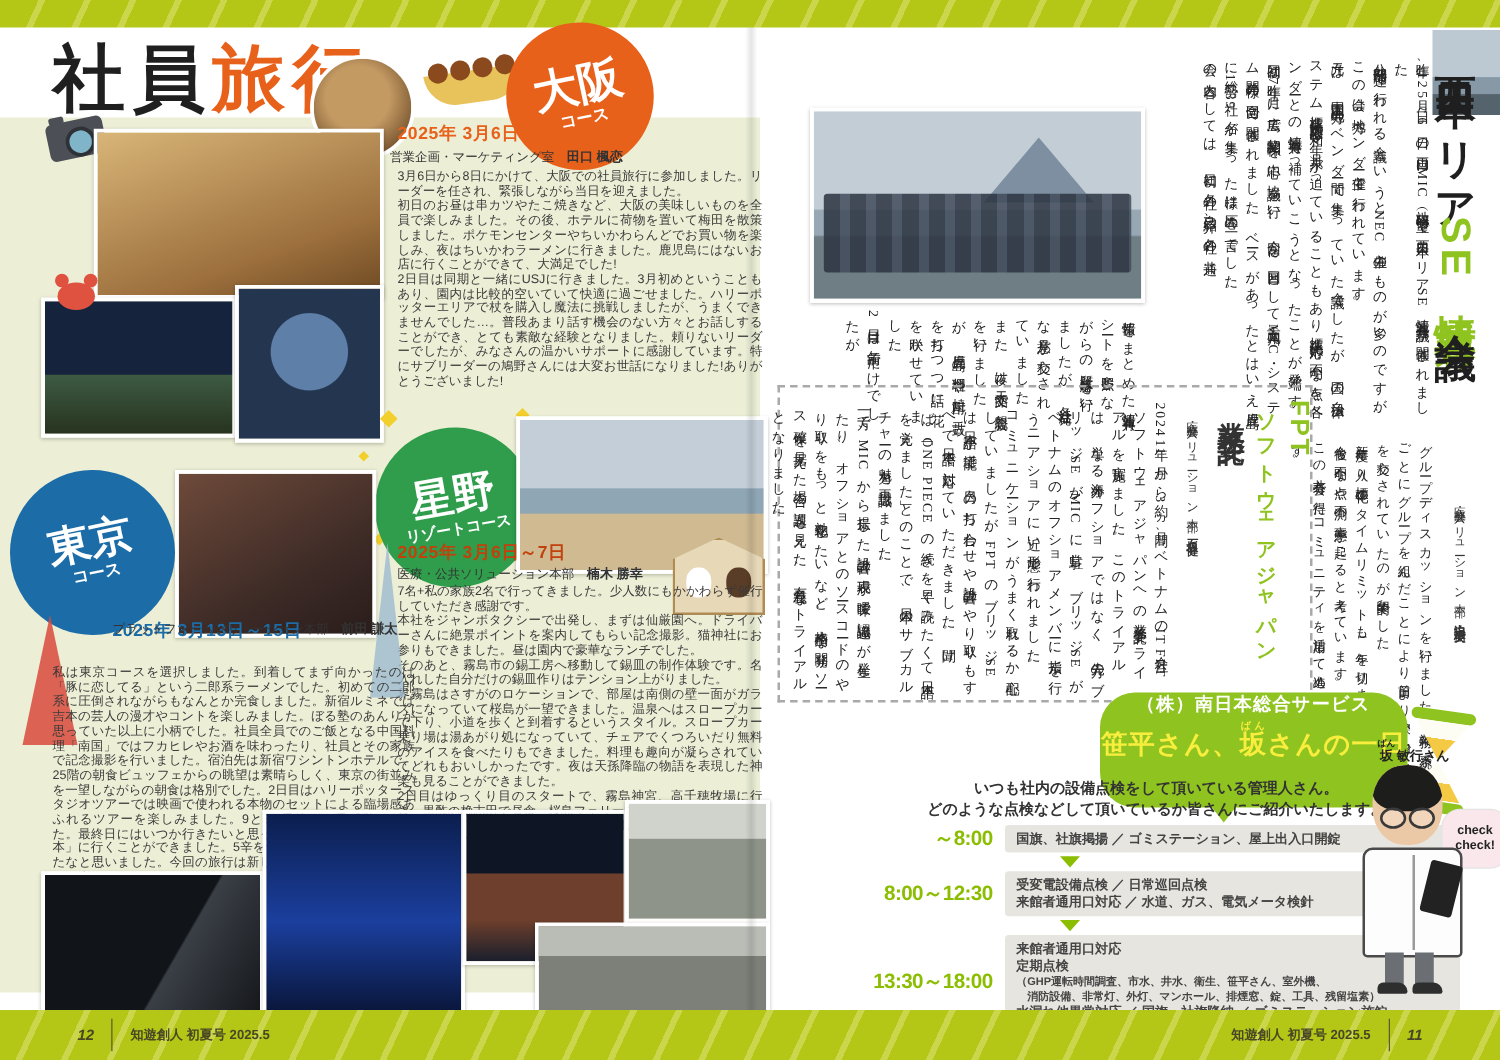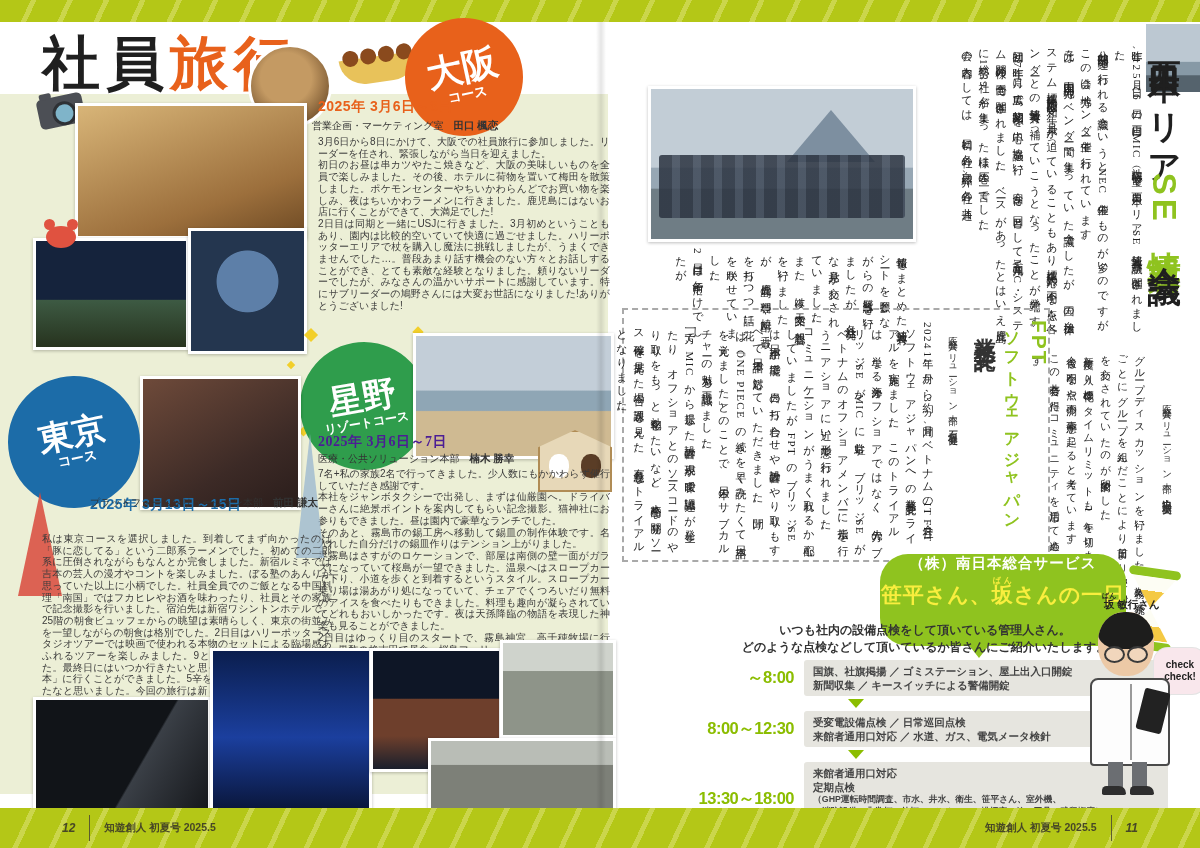--- a/index.html
+++ b/index.html
@@ -22,21 +22,21 @@
   .t-black{color:#1f1f1f;} .t-orange{color:#e8611b;}
   .photo{background:#b9b2a4;}
   .ph-border{border:3px solid #fff;box-shadow:0 1px 3px rgba(0,0,0,.25);}
   .badge{border-radius:50%;color:#fff;display:flex;flex-direction:column;align-items:center;justify-content:center;text-align:center;}
   .badge .b-main{font-weight:bold;line-height:1.02;}
   .badge .b-sub{font-weight:bold;}
   .badge-osaka{background:#e8611b;transform:rotate(-12deg);}
   .badge-tokyo{background:#1c6ca8;transform:rotate(-12deg);}
   .badge-hoshino{background:#2f9d4c;transform:rotate(-10deg);}
   .date{font-weight:bold;font-size:14px;letter-spacing:.5px;}
-  .d-orange{color:#e8611b;} .d-blue{color:#1c6ca8;} .d-green{color:#4c1d95;font-family:Liberation Serif, serif;}
+  .d-orange{color:#e8611b;} .d-blue{color:#1c6ca8;} .d-green{color:#c2410c;}
   .author-line{font-size:10px;color:#333;}
   .author-line .nm{font-weight:bold;font-size:10.5px;margin-left:10px;}
   .body-text{font-size:10px;line-height:11.7px;color:#3a3a3a;white-space:pre-line;text-align:justify;}
   
   .spark{background:#f2cf2a;transform:rotate(45deg);}
   .camera{width:46px;height:30px;background:#4c4f55;border-radius:5px;transform:rotate(-12deg);}
   .camera:before{content:"";position:absolute;left:14px;top:6px;width:18px;height:18px;border-radius:50%;background:#7fb4c9;border:3px solid #2e3135;}
   .camera:after{content:"";position:absolute;left:4px;top:-5px;width:12px;height:6px;background:#4c4f55;border-radius:2px;}
   .takoyaki-boat{width:78px;height:26px;background:#e8c25a;border-radius:0 0 40px 40px;transform:rotate(-8deg);}
   .tako-ball{width:16px;height:16px;border-radius:50%;background:#8a4a1d;position:absolute;top:-9px;}
@@ -256,21 +256,20 @@
   </div>
 
   <div class="abs intro" style="left:690px;top:622px;width:470px;">いつも社内の設備点検をして頂いている管理人さん。
 どのような点検などして頂いているか皆さんにご紹介いたします。</div>
 
   <div class="abs sched" style="left:686px;top:660px;">
     <div class="sched-row">
       <div class="sched-time">～8:00</div>
       <div class="sched-bar">
         <div>国旗、社旗掲揚 ／ ゴミステーション、屋上出入口開錠</div>
-        <div>新聞収集 ／ キースイッチによる警備開錠</div>
       </div>
     </div>
     <div class="sched-tri"></div>
     <div class="sched-row">
       <div class="sched-time">8:00～12:30</div>
       <div class="sched-bar">
         <div>受変電設備点検 ／ 日常巡回点検</div>
         <div>来館者通用口対応 ／ 水道、ガス、電気メータ検針</div>
       </div>
     </div>

